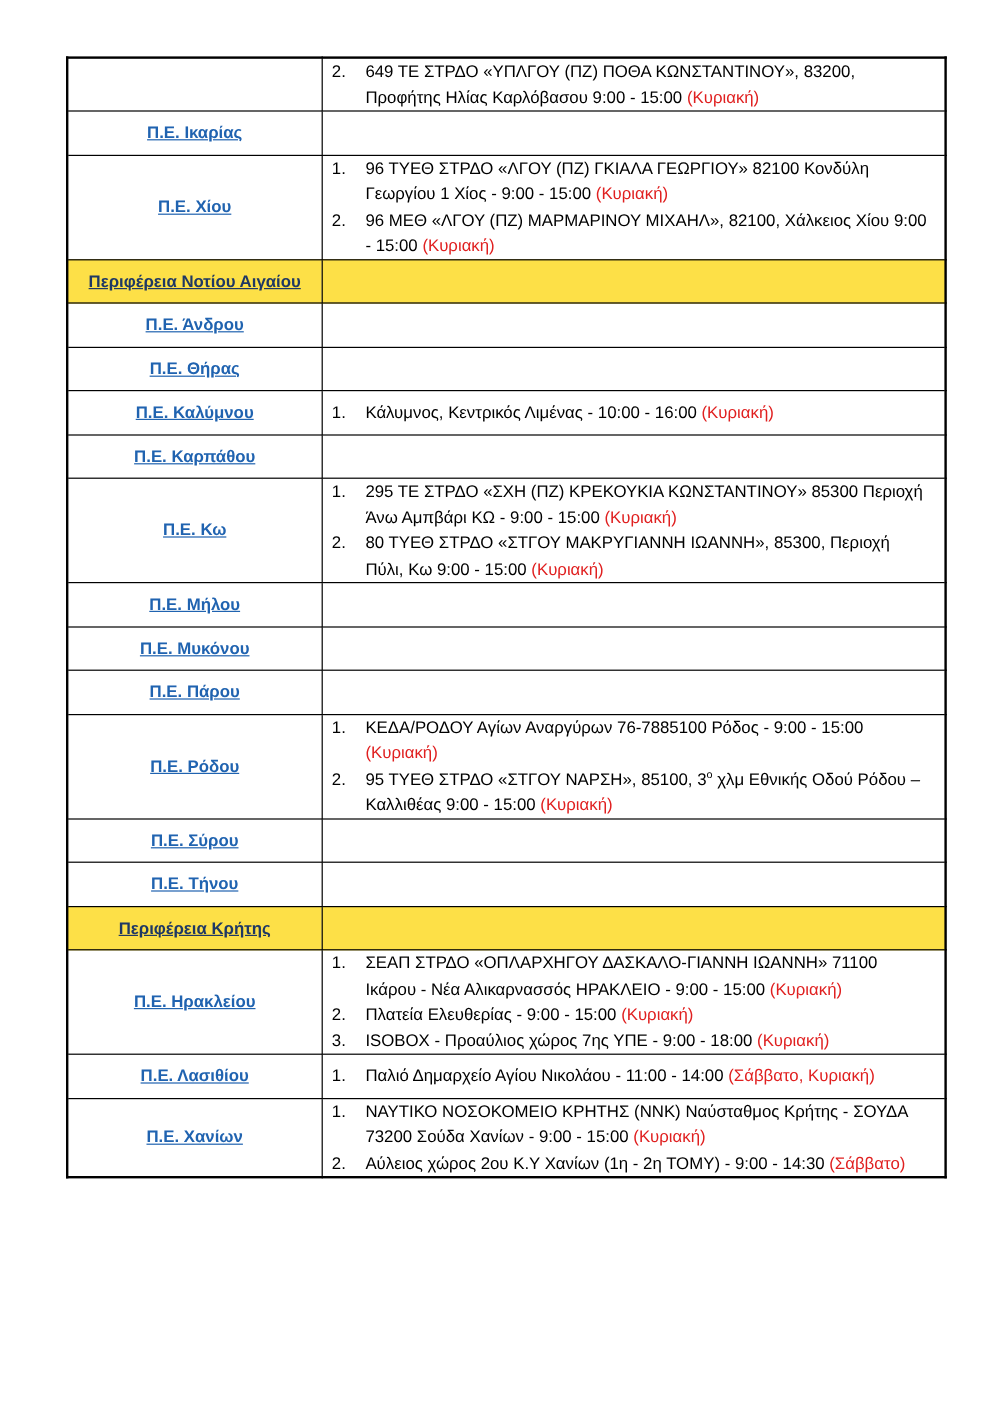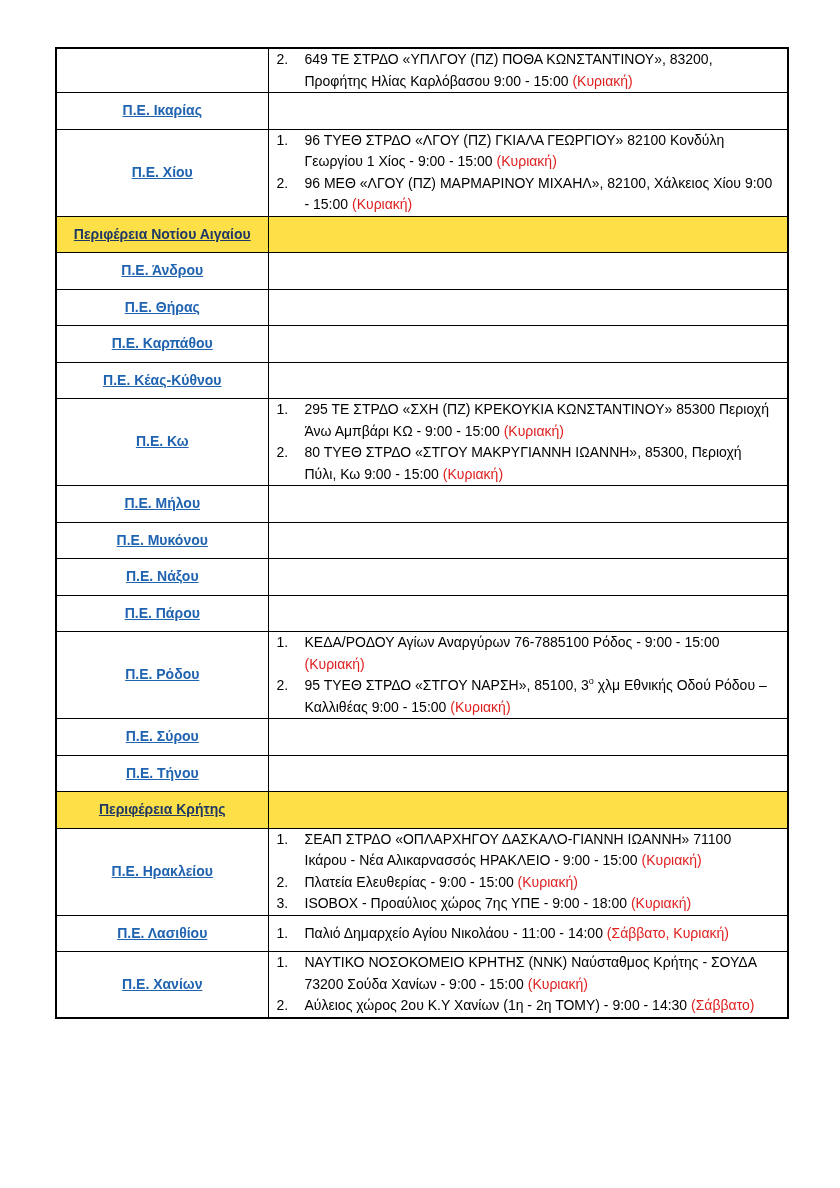--- a/index.html
+++ b/index.html
@@ -115,50 +115,51 @@
         </tr>
         <tr>
           <td class="label-cell"><span class="region-link">Π.Ε. Άνδρου</span></td>
           <td class="locations-cell"></td>
         </tr>
         <tr>
           <td class="label-cell"><span class="region-link">Π.Ε. Θήρας</span></td>
           <td class="locations-cell"></td>
         </tr>
         <tr>
+          <td class="label-cell"><span class="region-link">Π.Ε. Καλύμνου</span></td>
+          <td class="locations-cell">
+            <div class="item">
+              <span class="num">1.</span>
+              <span class="txt"><span class="seg-n">Κάλυμνος, Κεντρικός Λιμένας - </span><span class="seg-u">10:00 - 16:00</span><span class="seg-n"> </span><span class="seg-r">(Κυριακή)</span></span>
+            </div>
+          </td>
+        </tr>
+        <tr>
           <td class="label-cell"><span class="region-link">Π.Ε. Καρπάθου</span></td>
           <td class="locations-cell"></td>
         </tr>
         <tr>
-          <td class="label-cell"><span class="region-link">Π.Ε. Κέας-Κύθνου</span></td>
-          <td class="locations-cell"></td>
-        </tr>
-        <tr>
           <td class="label-cell"><span class="region-link">Π.Ε. Κω</span></td>
           <td class="locations-cell">
             <div class="item">
               <span class="num">1.</span>
               <span class="txt"><span class="seg-n">295 ΤΕ ΣΤΡΔΟ «ΣΧΗ (ΠΖ) ΚΡΕΚΟΥΚΙΑ ΚΩΝΣΤΑΝΤΙΝΟΥ» 85300 Περιοχή Άνω Αμπβάρι ΚΩ - </span><span class="seg-u">9:00 - 15:00 </span><span class="seg-r">(Κυριακή)</span></span>
             </div>
             <div class="item">
               <span class="num">2.</span>
               <span class="txt"><span class="seg-n">80 ΤΥΕΘ ΣΤΡΔΟ «ΣΤΓΟΥ ΜΑΚΡΥΓΙΑΝΝΗ ΙΩΑΝΝΗ», 85300, Περιοχή Πύλι, Κω </span><span class="seg-u">9:00 - 15:00 </span><span class="seg-r">(Κυριακή)</span></span>
             </div>
           </td>
         </tr>
         <tr>
           <td class="label-cell"><span class="region-link">Π.Ε. Μήλου</span></td>
           <td class="locations-cell"></td>
         </tr>
         <tr>
           <td class="label-cell"><span class="region-link">Π.Ε. Μυκόνου</span></td>
-          <td class="locations-cell"></td>
-        </tr>
-        <tr>
-          <td class="label-cell"><span class="region-link">Π.Ε. Νάξου</span></td>
           <td class="locations-cell"></td>
         </tr>
         <tr>
           <td class="label-cell"><span class="region-link">Π.Ε. Πάρου</span></td>
           <td class="locations-cell"></td>
         </tr>
         <tr>
           <td class="label-cell"><span class="region-link">Π.Ε. Ρόδου</span></td>
           <td class="locations-cell">
             <div class="item">

